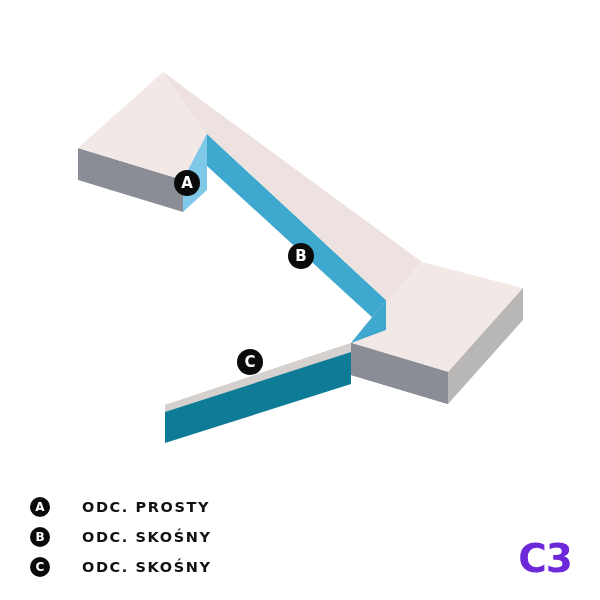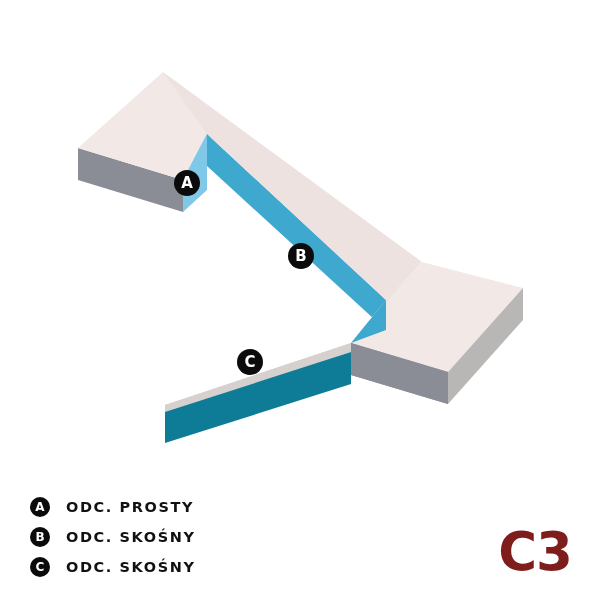--- a/index.html
+++ b/index.html
@@ -73,40 +73,40 @@
     display: flex;
     align-items: center;
     justify-content: center;
     font-family: "DejaVu Sans", sans-serif;
     font-weight: 700;
     font-size: 12px;
     line-height: 1;
     flex: 0 0 auto;
   }
   .legend-label {
-    margin-left: 16px;
+    margin-left: 32px;
     font-family: "DejaVu Sans", sans-serif;
     font-weight: 700;
     font-size: 14.5px;
     letter-spacing: 1.6px;
     color: #111111;
     white-space: nowrap;
   }
 
   
   #code-label {
     position: absolute;
     right: 28px;
     bottom: 22px;
     font-family: "DejaVu Sans", sans-serif;
     font-weight: 700;
-    font-size: 53px;
+    font-size: 39px;
     line-height: 1;
     letter-spacing: -1px;
-    color: #7f1d1d;
+    color: #6d28d9;
     z-index: 6;
   }
 </style>
 </head>
 <body>
 
 <div id="stage">
 
   <svg id="diagram-svg" viewBox="0 0 600 600">
 

